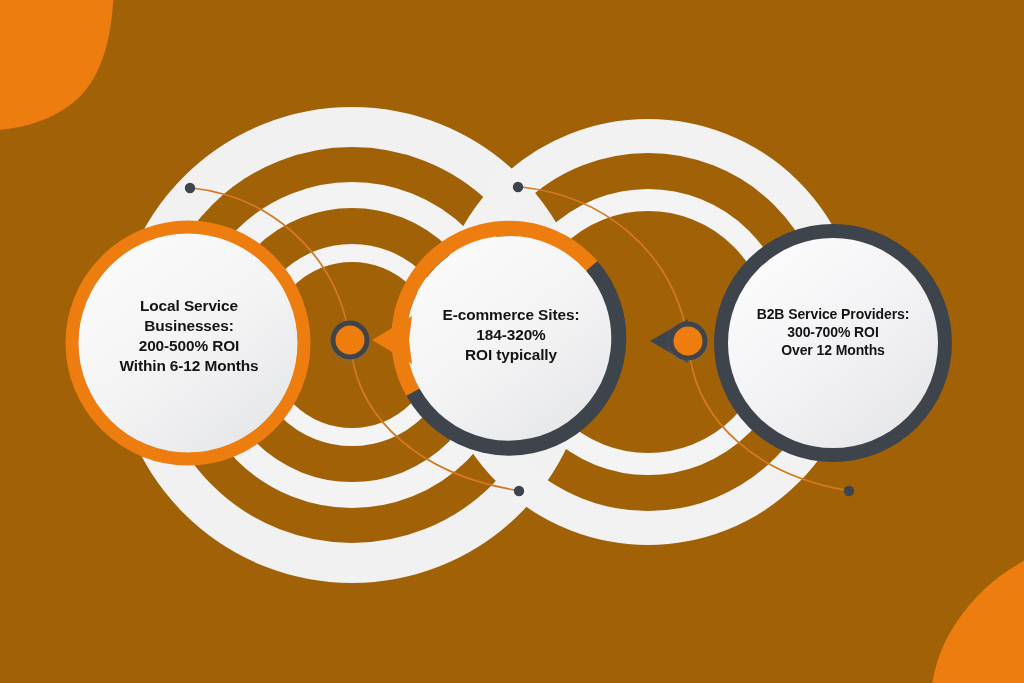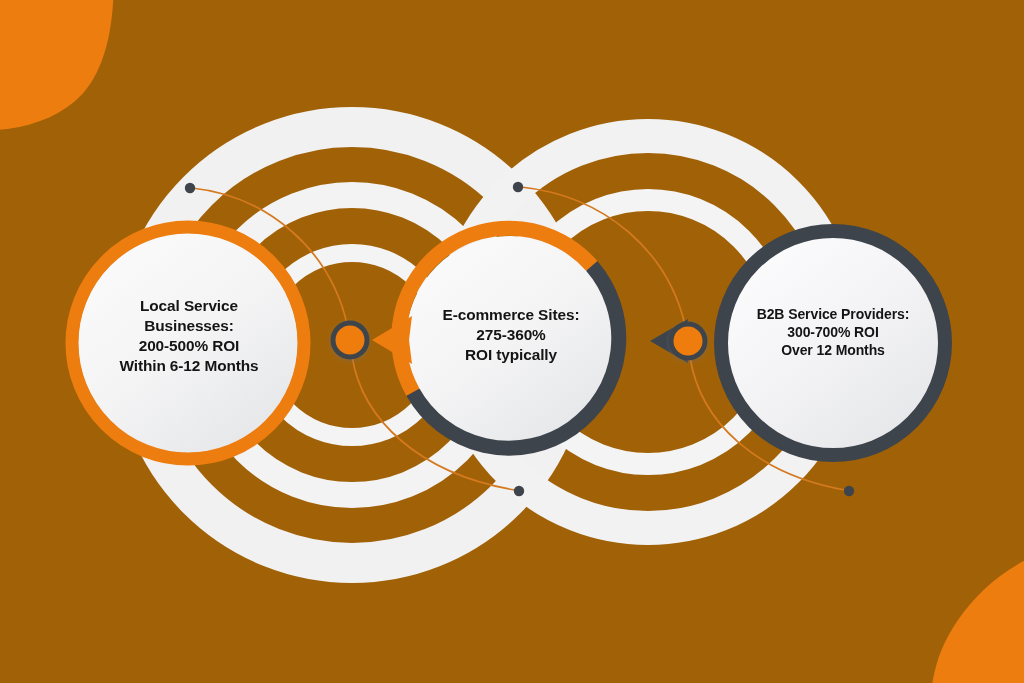--- a/index.html
+++ b/index.html
@@ -136,20 +136,20 @@
     </g>
 
   </svg>
 
   <div class="node-label n0">Local Service
 Businesses:
 200-500% ROI
 Within 6-12 Months</div>
 
   <div class="node-label n1">E-commerce Sites:
-275-360%
+184-320%
 ROI typically</div>
 
   <div class="node-label n2">B2B Service Providers:
 300-700% ROI
 Over 12 Months</div>
 
 </div>
 
 </body></html>

